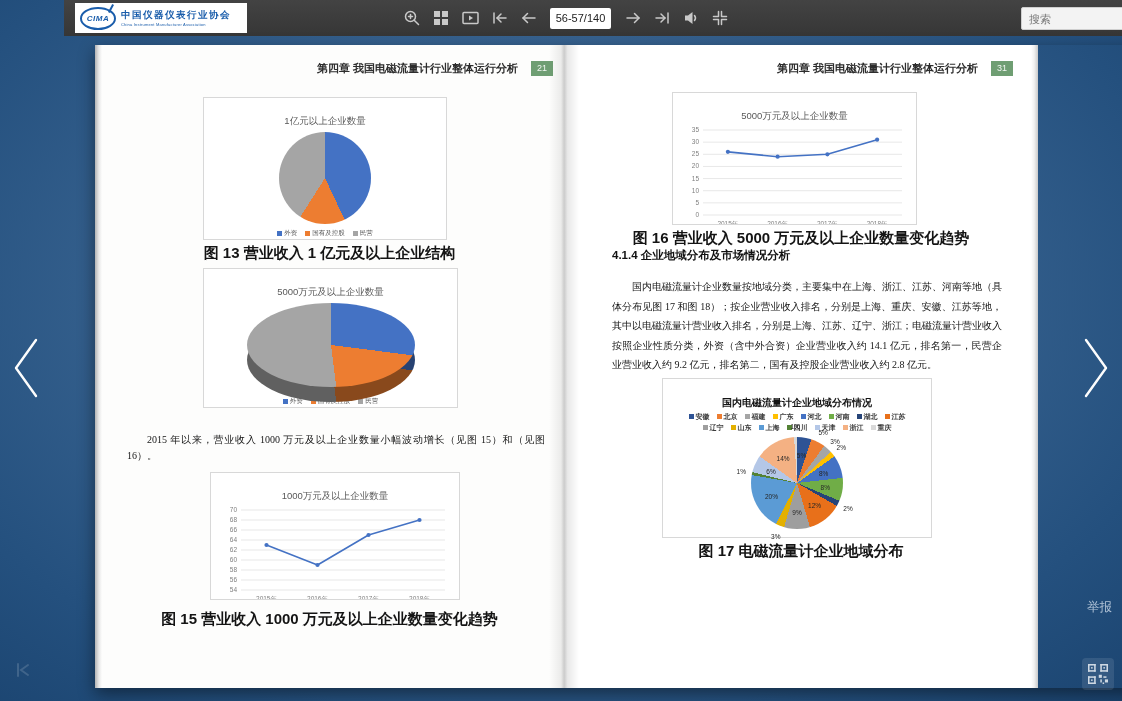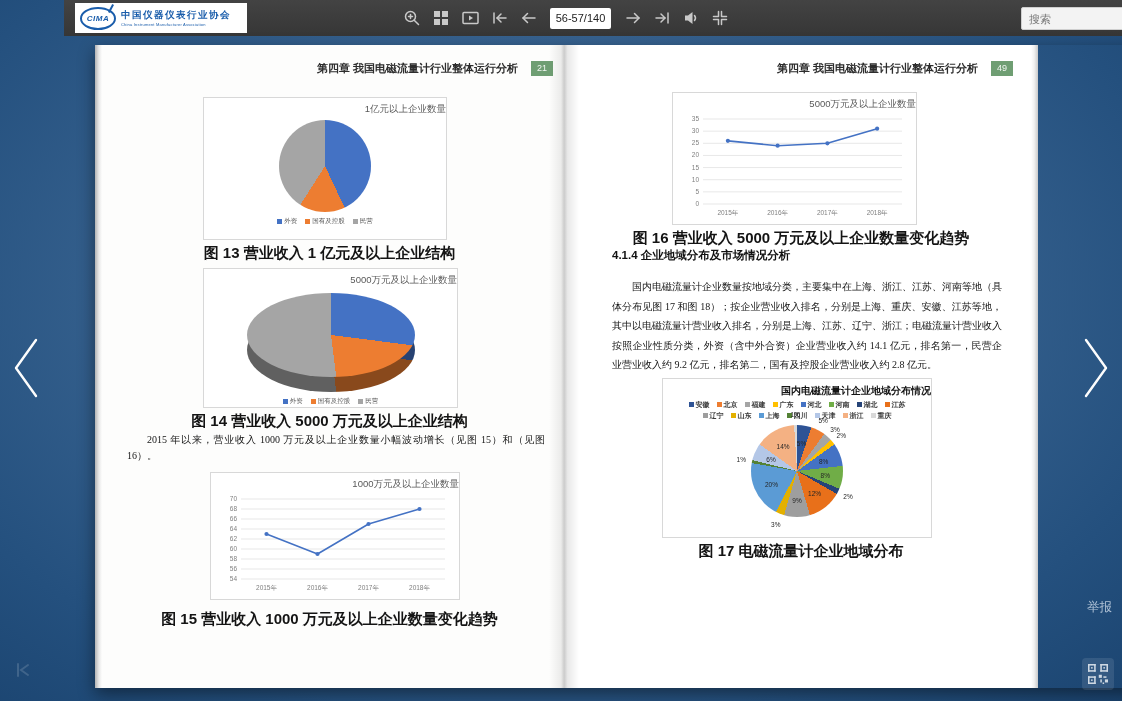--- a/index.html
+++ b/index.html
@@ -50,21 +50,21 @@
   .spine { position:absolute; left:454px; top:0; bottom:0; width:30px; z-index:5; pointer-events:none;
     background:linear-gradient(to right,rgba(0,0,0,0) 0%,rgba(0,0,0,0.07) 40%,rgba(0,0,0,0.20) 51%,rgba(0,0,0,0.09) 62%,rgba(0,0,0,0) 100%); }
 
   .pg-header { position:absolute; top:16px; display:flex; align-items:center; gap:13px;
     font-weight:700; font-size:11px; color:#2d2d2d; }
   .pg-badge { display:inline-block; min-width:22px; height:15px; line-height:15px; text-align:center;
     background:#6f9e73; color:#f2f6f2; font-size:9px; font-weight:400; }
 
   .chartbox { position:absolute; background:#fff; border:1px solid #d8d8d8;
     display:flex; flex-direction:column; align-items:center; overflow:visible; }
-  .c-title { width:100%; text-align:right; font-size:9.5px; color:#595959; padding-top:5px; height:20px; }
+  .c-title { width:100%; text-align:center; font-size:9.5px; color:#595959; padding-top:5px; height:20px;margin-top:12px; }
   .c-title.bold { font-weight:700; color:#141414; font-size:10px; }
   .plot { display:block; }
   .tick { font-size:6.5px; fill:#808080; font-family:"Liberation Sans",sans-serif; }
 
   .pienest { position:relative; margin-top:2px; }
   .pie { position:absolute; inset:0; border-radius:50%; }
   .plabel { position:absolute; transform:translate(-50%,-50%); font-size:6.5px; color:#262626; white-space:nowrap; }
 
   .pie3d { position:relative; margin-top:4px; }
   .p3 { position:absolute; left:0; border-radius:50%; }
@@ -236,21 +236,20 @@
             <div class="lg-item">
               <div class="sw" style="background: rgb(237, 125, 49);"></div>
               <span>国有及控股</span>
             </div>
             <div class="lg-item">
               <div class="sw" style="background: rgb(165, 165, 165);"></div>
               <span>民营</span>
             </div>
           </div>
         </div>
-      <div class="caption" style="top:367px;">图 14 营业收入 5000 万元及以上企业结构</div>
 
       <div class="para" style="left:32px; top:387px; width:418px; line-height:16px;">2015 年以来，营业收入 1000 万元及以上企业数量小幅波动增长（见图 15）和（见图 16）。</div>
 
       <div class="chartbox" style="left:115px; top:427px; width:250px; height:128px;">
           <div class="c-title">1000万元及以上企业数量</div>
           <svg width="248" height="106" class="plot">
             <line x1="30" y1="86" x2="234" y2="86" stroke="#dcdcdc" stroke-width="0.7"></line>
             <text x="26" y="88" text-anchor="end" class="tick">54</text>
             <line x1="30" y1="76" x2="234" y2="76" stroke="#dcdcdc" stroke-width="0.7"></line>
             <text x="26" y="78" text-anchor="end" class="tick">56</text>
@@ -278,21 +277,21 @@
             <circle cx="157.5" cy="31" r="2.1" fill="#4472C4"></circle>
             <circle cx="208.5" cy="16" r="2.1" fill="#4472C4"></circle>
           </svg>
         </div>
       <div class="caption" style="top:565px;">图 15 营业收入 1000 万元及以上企业数量变化趋势</div>
     </div>
 
     <div class="page page-right">
       <div class="pg-header" style="right:25px;">
         <span>第四章 我国电磁流量计行业整体运行分析</span>
-        <span class="pg-badge">49</span>
+        <span class="pg-badge">31</span>
       </div>
 
       <div class="chartbox" style="left:108px; top:47px; width:245px; height:133px;">
           <div class="c-title">5000万元及以上企业数量</div>
           <svg width="243" height="111" class="plot">
             <line x1="30" y1="91" x2="229" y2="91" stroke="#dcdcdc" stroke-width="0.7"></line>
             <text x="26" y="93" text-anchor="end" class="tick">0</text>
             <line x1="30" y1="78.85714285714286" x2="229" y2="78.85714285714286" stroke="#dcdcdc" stroke-width="0.7"></line>
             <text x="26" y="80.85714285714286" text-anchor="end" class="tick">5</text>
             <line x1="30" y1="66.71428571428572" x2="229" y2="66.71428571428572" stroke="#dcdcdc" stroke-width="0.7"></line>

